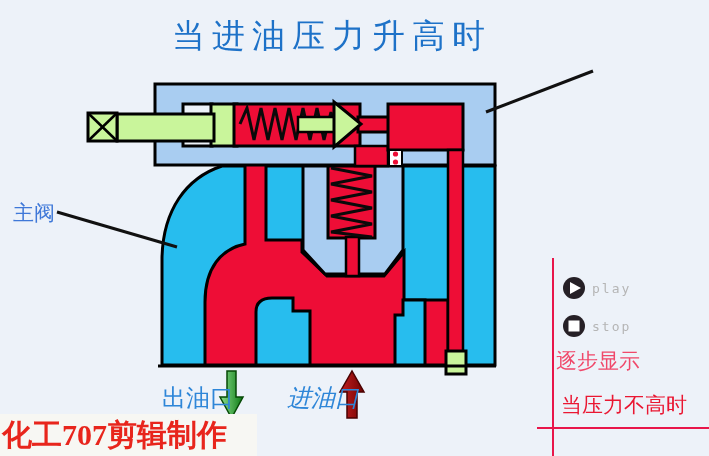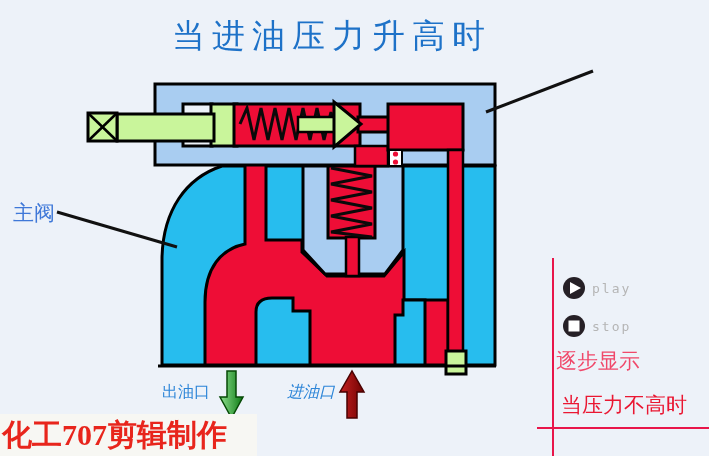--- a/index.html
+++ b/index.html
@@ -10,21 +10,21 @@
     position:relative;overflow:hidden;
   }
   .stage{position:absolute;left:0;top:0;width:709px;height:456px;}
   svg{position:absolute;left:0;top:0;}
   .lbl{position:absolute;white-space:nowrap;}
   .title{
     left:172px;top:14px;font-size:33px;letter-spacing:7px;
     color:#1e72c8;font-weight:normal;
   }
   .blue-label{color:#3f78d8;font-size:21px;}
-  .port-label{color:#2e86d8;font-size:16px;}
+  .port-label{color:#2e86d8;font-size:24px;}
   .lbl-pilot{left:597px;top:57px;}
   .lbl-main{left:13px;top:199px;}
   .lbl-out{left:162px;top:382px;}
   .lbl-in{left:287px;top:382px;font-style:italic;}
   .lbl-ext{left:427px;top:379px;}
   .lbl-ext-note{left:390px;top:400px;font-size:19px;}
   .ctl-label{
     font-family:"DejaVu Sans Mono","Liberation Mono",monospace;
     font-size:13px;color:#b5b5b5;letter-spacing:2px;
   }

